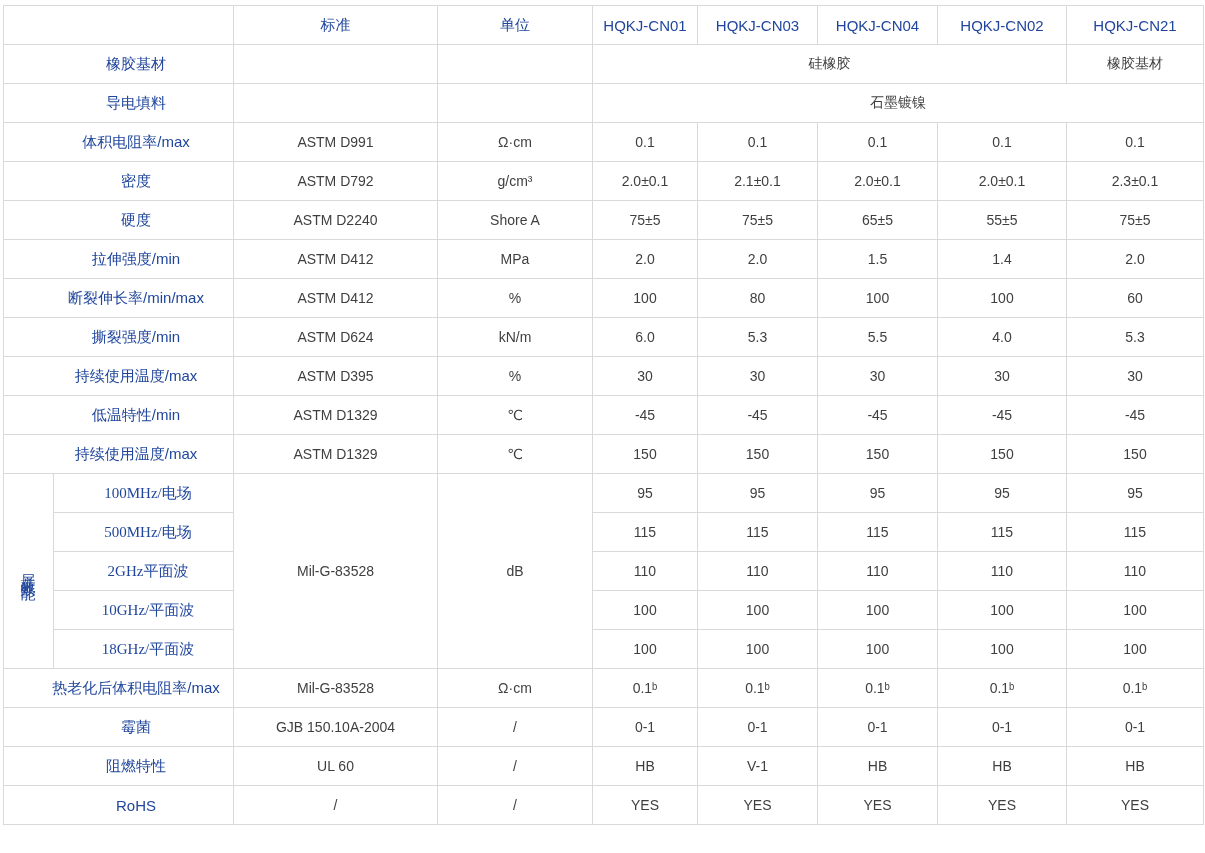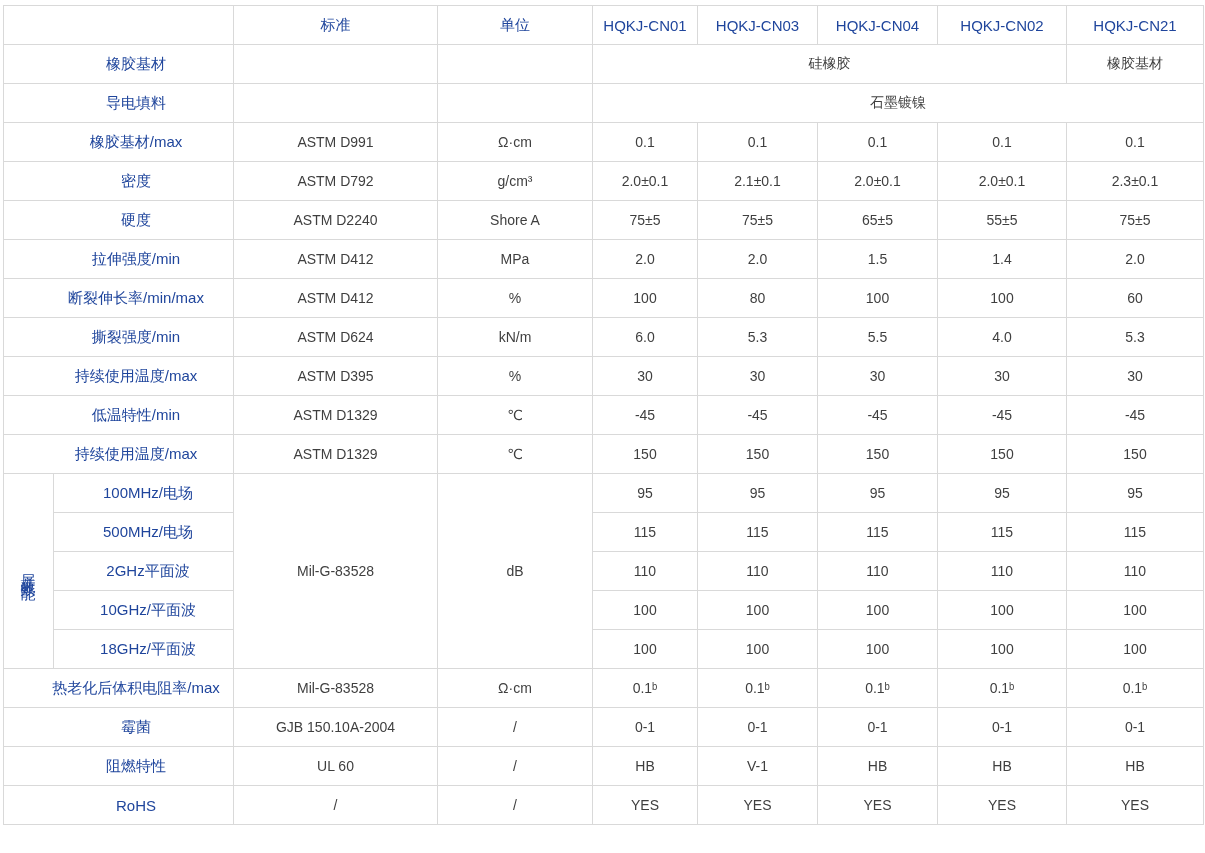--- a/index.html
+++ b/index.html
@@ -8,21 +8,21 @@
     --border:#d9d9d9;
   }
   html,body{margin:0;padding:0;background:#fff;}
   body{font-family:"Liberation Sans","DejaVu Sans",sans-serif;}
   .page{padding:5px 6px 5px 3px;width:1200px;}
   table{border-collapse:collapse;table-layout:fixed;width:1200px;}
   th,td{border:1px solid var(--border);height:39px;font-weight:normal;
         overflow:hidden;white-space:nowrap;vertical-align:middle;box-sizing:border-box;}
   th{color:var(--accent);font-size:15px;text-align:center;}
   td.label{color:var(--accent);font-size:15px;text-align:center;padding-left:36px;}
-  td.sub{padding-left:10px;}
+  td.sub{padding-left:10px;font-family:Liberation Serif, serif;}
   td.c{color:var(--text);font-size:14px;text-align:center;}
   td.group{color:var(--accent);font-size:15px;text-align:center;padding:0;}
   .vtext{writing-mode:vertical-rl;text-orientation:upright;display:inline-block;
          letter-spacing:4px;line-height:1;}
 </style>
 </head>
 <body>
 
 <div class="page">
   <table>
@@ -57,21 +57,21 @@
           <td class="c" colspan="4">硅橡胶</td>
           <td class="c" colspan="1">橡胶基材</td>
         </tr>
         <tr>
           <td class="label" colspan="2">导电填料</td>
           <td class="c"></td>
           <td class="c"></td>
           <td class="c" colspan="5">石墨镀镍</td>
         </tr>
         <tr>
-          <td class="label" colspan="2">橡胶基材/max</td>
+          <td class="label" colspan="2">体积电阻率/max</td>
           <td class="c">ASTM D991</td>
           <td class="c">Ω·cm</td>
           <td class="c">0.1</td>
           <td class="c">0.1</td>
           <td class="c">0.1</td>
           <td class="c">0.1</td>
           <td class="c">0.1</td>
         </tr>
         <tr>
           <td class="label" colspan="2">密度</td>

